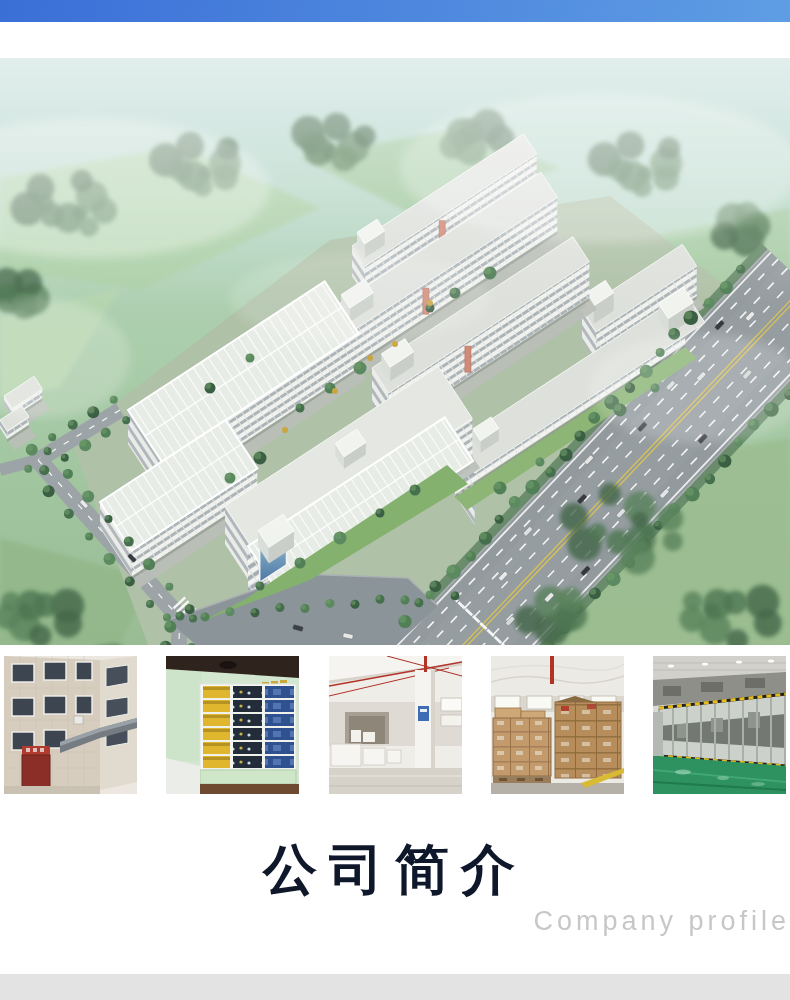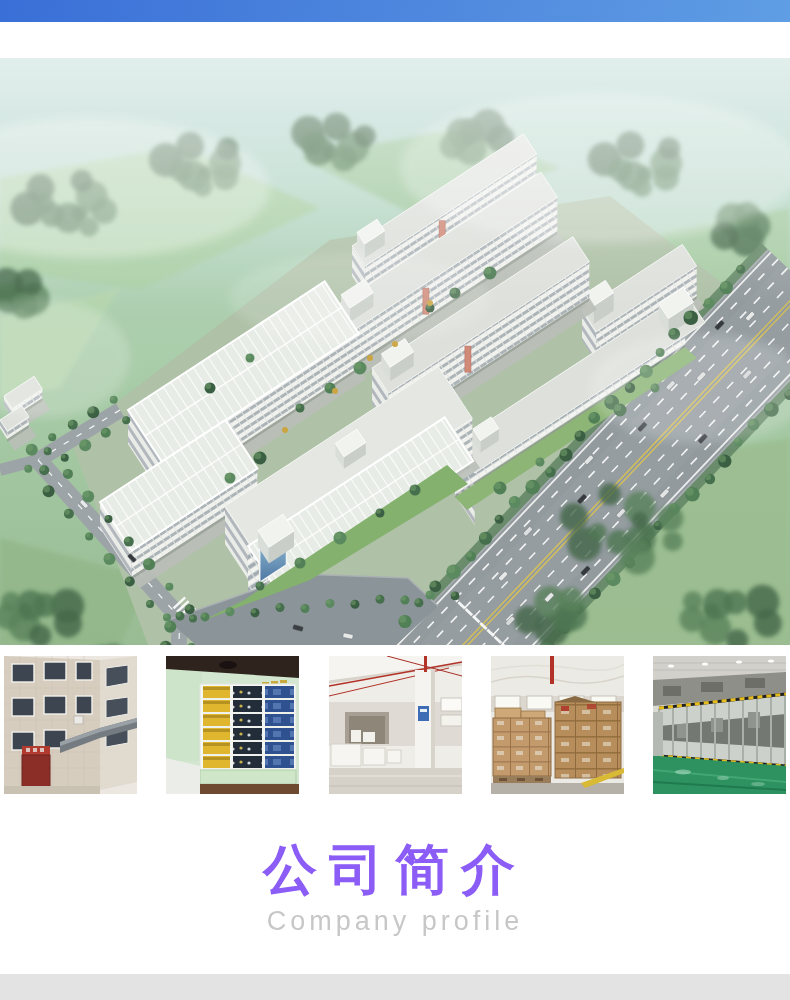--- a/index.html
+++ b/index.html
@@ -4,22 +4,22 @@
 <style>
   html,body{margin:0;padding:0;}
   body{width:790px;background:#ffffff;font-family:"Liberation Sans",sans-serif;overflow-x:hidden;}
   .top-band{height:22px;background:linear-gradient(100deg,#3a6fd7 0%,#4b84dd 45%,#5f9de4 100%);}
   .hero{margin-top:36px;height:587px;font-size:0;line-height:0;}
   .hero svg{display:block;}
   .gallery{margin-top:11px;padding:0 4px;display:flex;justify-content:space-between;}
   .thumb{width:133px;height:138px;font-size:0;line-height:0;}
   .thumb svg{display:block;}
   .section-header{height:180px;box-sizing:border-box;text-align:center;padding-top:48px;}
-  .section-title{font-size:54px;font-weight:700;color:#8b5cf6;letter-spacing:12px;line-height:1;margin:0;}
-  .section-subtitle{font-size:27px;font-weight:400;color:#c7c7c7;letter-spacing:4px;line-height:1;margin:12px 0 0 0;}
+  .section-title{font-size:54px;font-weight:700;color:#0f172a;letter-spacing:12px;line-height:1;margin:0;}
+  .section-subtitle{font-size:27px;font-weight:400;color:#c7c7c7;letter-spacing:4px;line-height:1;margin:12px 0 0 0;text-align:right;}
   .bottom-band{height:27px;background:#e2e3e2;}
 </style>
 </head>
 <body>
 
 <div class="top-band"></div>
 
 <div class="hero">
 <svg id="aerial" width="790" height="587" viewBox="0 0 790 587" xmlns="http://www.w3.org/2000/svg">
   <defs>

